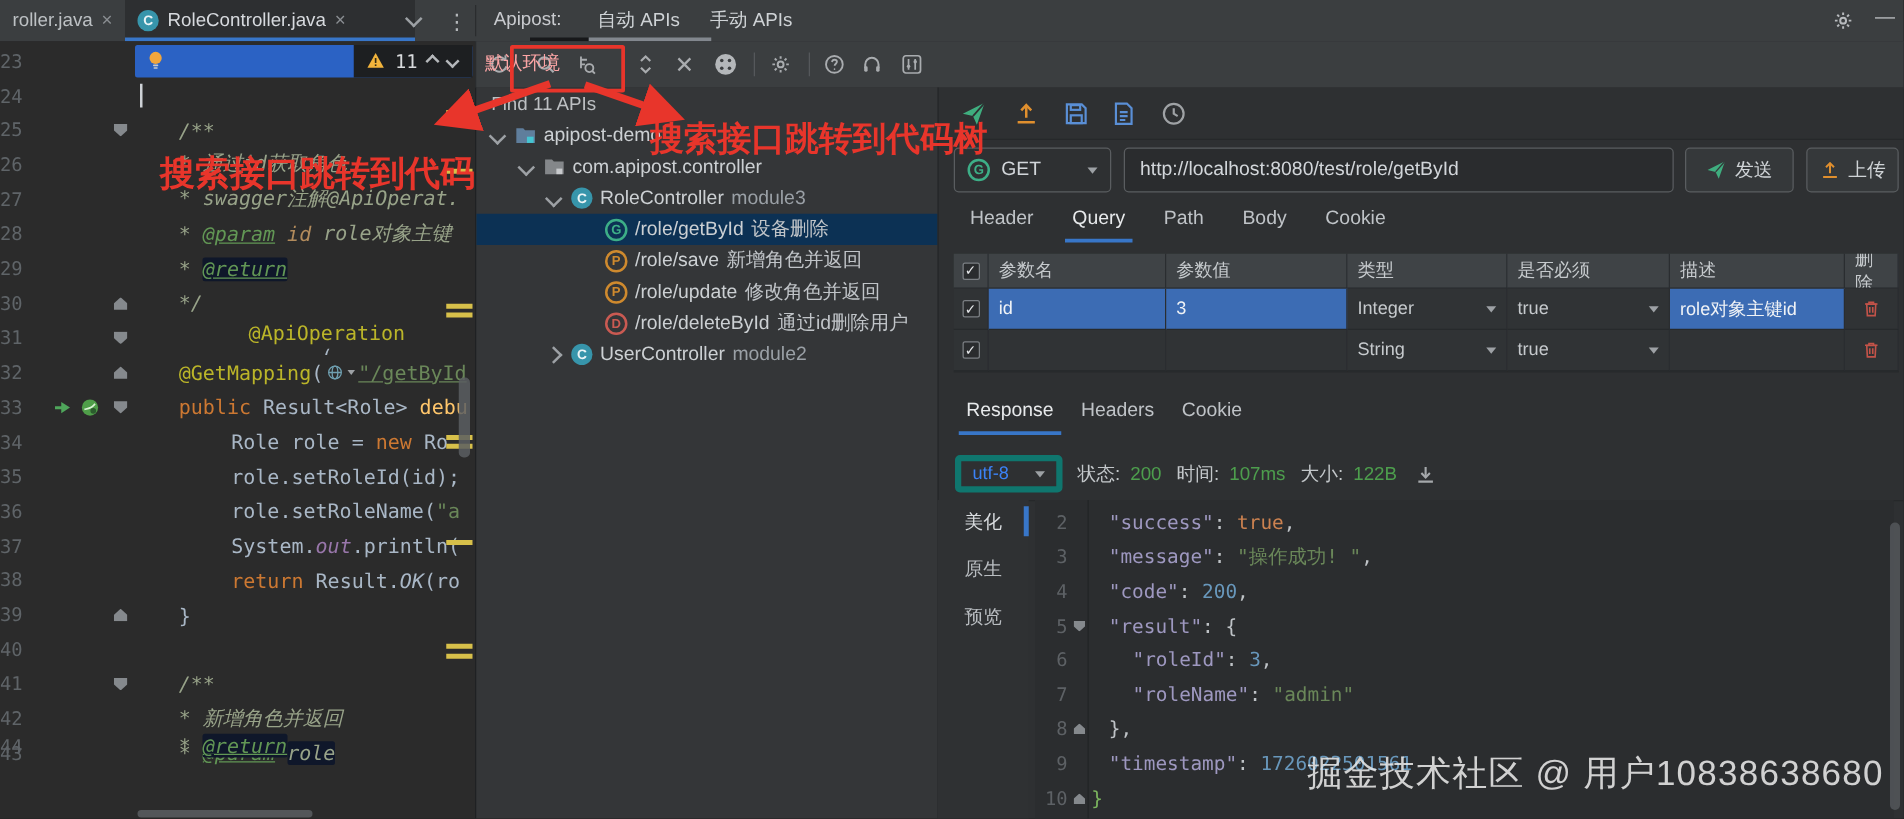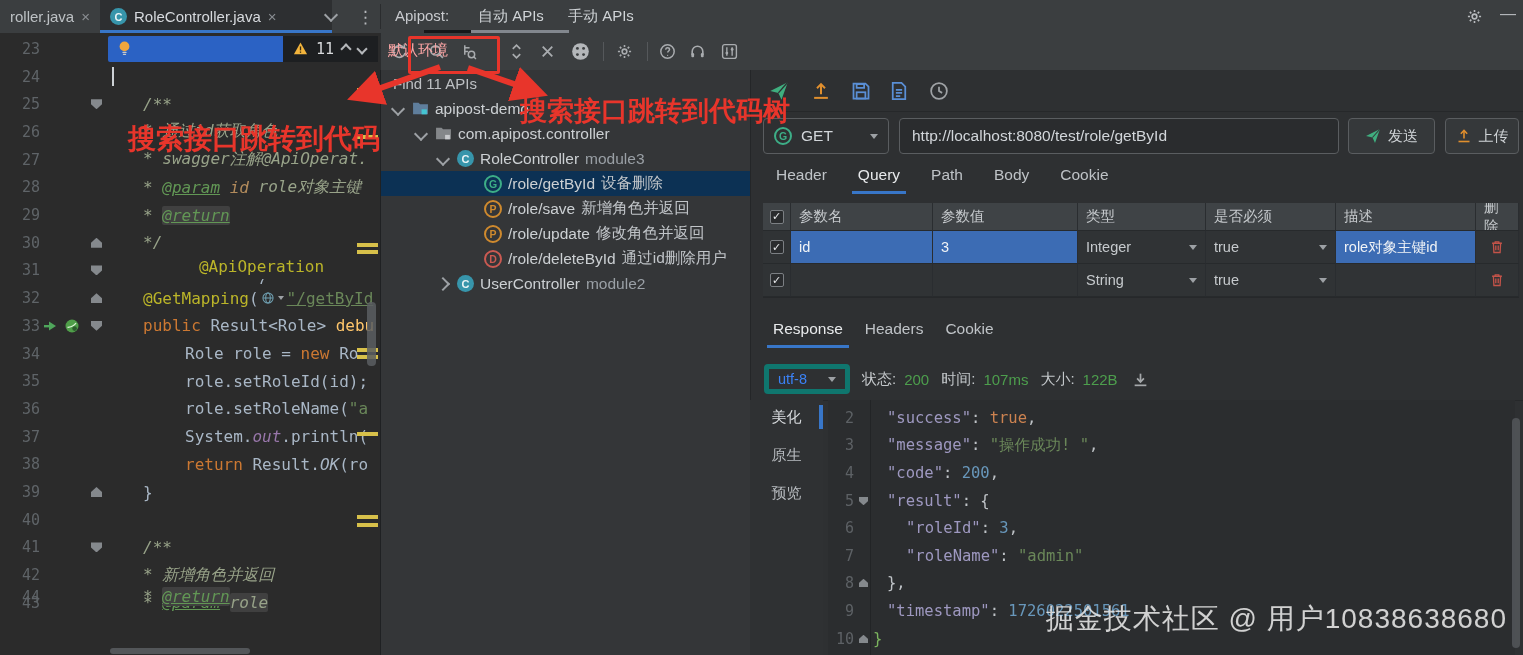--- a/index.html
+++ b/index.html
@@ -29,40 +29,40 @@
 
   
   #toolbar{position:absolute;left:380px;top:33px;width:1143px;height:37px;background:#3b3e40;border-bottom:1px solid #2a2c2e;border-left:1px solid #2a2c2e;}
   .tbi{position:absolute;top:10px;width:17px;height:17px;color:#a9acaf;}
   .tbdiv{position:absolute;top:9px;width:1px;height:19px;background:#55585b;}
   #env-label{position:absolute;left:388px;top:41px;font-size:15px;color:#fca5a5;}
 
   
   #editor{position:absolute;left:0;top:33px;width:380px;height:622px;background:#2b2b2b;overflow:hidden;}
   .code-row{position:absolute;left:0;right:0;height:27.7px;display:flex;align-items:center;}
-  .ln{width:40px;text-align:right;color:#5f6468;font:15px "DejaVu Sans Mono",monospace;flex:none;}
+  .ln{width:40px;text-align:left;color:#5f6468;font:15px "DejaVu Sans Mono",monospace;flex:none;}
   .gut{width:68px;height:100%;position:relative;flex:none;}
   .gut-icon{position:absolute;top:50%;transform:translateY(-50%);width:16px;height:16px;}
   .fold{position:absolute;right:6px;top:50%;margin-top:-5px;width:11px;height:10px;background:#85898d;}
   .fold.down{clip-path:polygon(0 0,100% 0,100% 50%,50% 100%,0 50%);}
   .fold.up{clip-path:polygon(50% 0,100% 50%,100% 100%,0 100%,0 50%);}
   .codecell{flex:1;height:100%;position:relative;display:flex;align-items:center;
             font:16px "DejaVu Sans Mono",monospace;white-space:pre;overflow:hidden;}
   .doc{color:#98a389;font-style:italic;}
   .doctag{color:#629755;font-style:italic;text-decoration:underline;}
   .docparam{color:#b28b5c;font-style:italic;}
   .kw{color:#cc7832;}
   .str{color:#6a8759;}
   .link{text-decoration:underline;}
   .anno{color:#bbb529;}
   .plain{color:#a9b7c6;}
   .method{color:#ffc66b;}
   .field{color:#9876aa;font-style:italic;}
   .staticm{color:#a9b7c6;font-style:italic;}
-  .hl{background:#404040;border-radius:2px;}
+  .hl{background:#0f172a;border-radius:2px;}
   .icon-globe{display:inline-block;width:14px;height:14px;margin:0 2px;}
   .tri{display:inline-block;width:0;height:0;border-left:4.5px solid transparent;border-right:4.5px solid transparent;border-top:5.5px solid #9da1a5;}
   .tri.mini{border-left-width:3.5px;border-right-width:3.5px;border-top-width:4.5px;margin:0 3px 0 1px;}
   .caret{display:inline-block;width:2px;height:19px;background:#ced2d6;margin-left:4px;}
   .lb-bar{position:absolute;left:0;right:2px;top:1px;bottom:1px;background:#2b62c4;display:flex;align-items:center;padding:0 0 0 8px;border-radius:2px;}
   .bulb{width:17px;height:17px;}
   .warnbox{margin-left:auto;height:100%;display:flex;align-items:center;gap:8px;background:#1d1f21;padding:0 12px 0 10px;}
   .warn-ic{width:15px;height:15px;}
   .wcount{color:#d8dadc;font-size:15px;}
   .stripe{position:absolute;left:357px;width:21px;height:3.5px;background:#d7c04a;}

